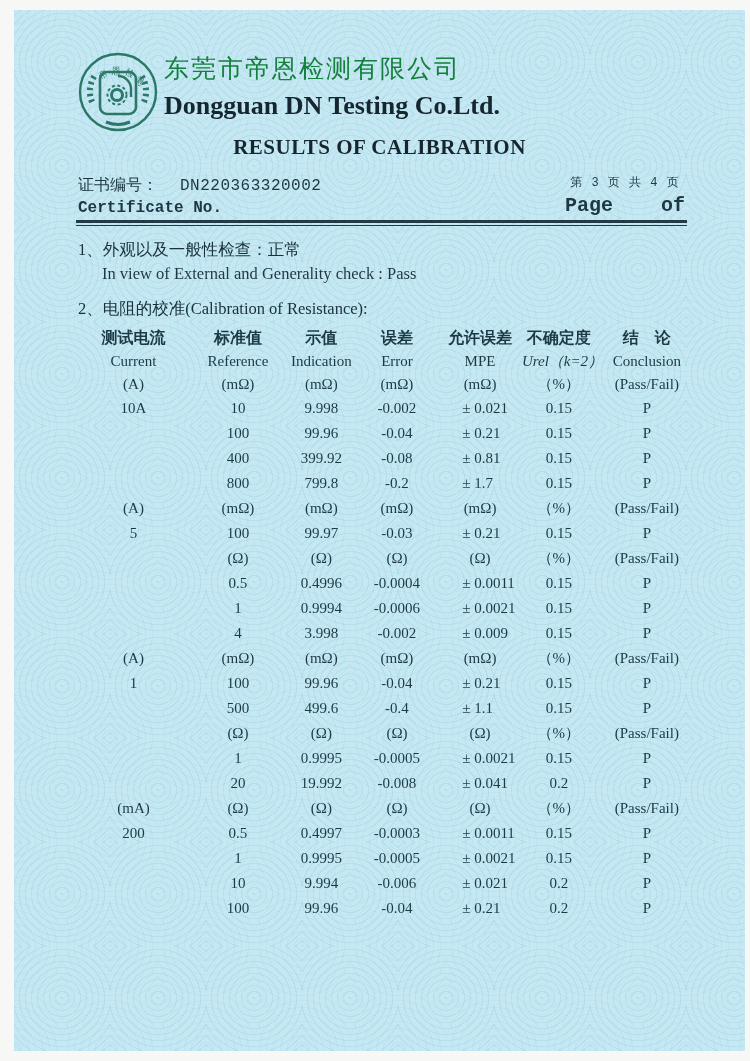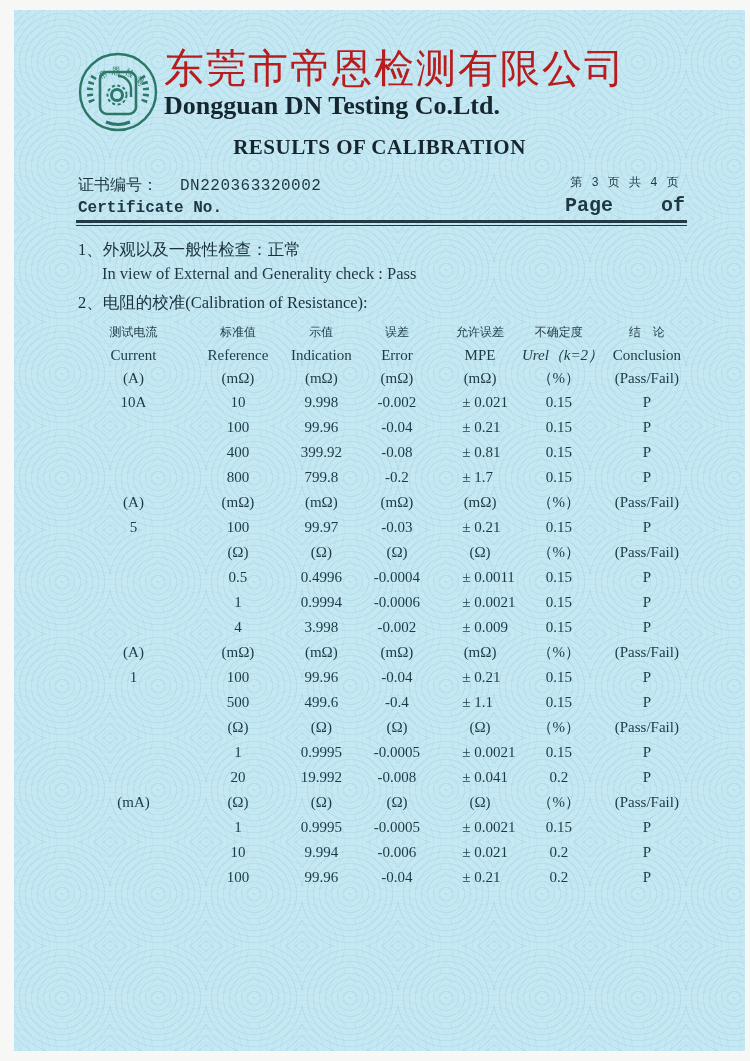--- a/index.html
+++ b/index.html
@@ -24,22 +24,22 @@
     background-size:96px 104px, 96px 104px;
     background-position:0 0, 48px 52px;
     opacity:.8;
   }
   .content { position:relative; z-index:1; }
 
   .header { display:flex; align-items:flex-start; margin:40px 0 0 62px; }
   .logo { width:84px; height:84px; flex:0 0 auto; }
   .names { margin-left:4px; }
   .company-cn {
-    font-size:40px; line-height:38px; letter-spacing:2px;
-    color:#b91c1c; font-weight:400;
+    font-size:25px; line-height:38px; letter-spacing:2px;
+    color:#15803d; font-weight:400;
   }
   .company-en {
     font-size:26px; line-height:35px; color:#15262e; font-weight:600;
   }
 
   .title-cn {
     margin-top:6px; text-align:center;
     font-size:31px; font-weight:700; color:#121d22;
     letter-spacing:50px; padding-left:50px; line-height:36px;
   }
@@ -56,37 +56,37 @@
   .cert-right .l1 { font-size:12px; letter-spacing:1px; }
   .cert-right .l2 { font-size:20px; font-weight:700; margin-top:3px; }
   .pre { white-space:pre; }
 
   .rule { margin:3px 58px 0 62px; height:6px;
     border-top:3px solid #223b46; border-bottom:1px solid #223b46; }
 
   .items { margin:12px 0 0 64px; font-size:16.5px; }
   .items .cn { line-height:24px; color:#18313c; }
   .items .en { margin-left:24px; line-height:23px; }
-  .item2 { margin-top:6px; }
+  .item2 { margin-top:12px; }
 
   table.results {
     margin:6px 0 0 64px; width:620px;
     border-collapse:collapse; table-layout:fixed;
     font-size:15px; color:#1c3946;
   }
   table.results col.c1{width:17.9%} table.results col.c2{width:15.8%}
   table.results col.c3{width:11.1%} table.results col.c4{width:13.3%}
   table.results col.c5{width:13.5%} table.results col.c6{width:11.9%}
   table.results col.c7{width:16.5%}
   table.results th, table.results td {
     text-align:center; font-weight:400; padding:0; height:25px;
     vertical-align:middle; overflow:hidden; white-space:nowrap;
   }
   table.results thead th { height:23px; }
-  table.results .hdr-cn th { font-size:12px; }
+  table.results .hdr-cn th { font-size:16px;font-weight:bold; }
   table.results td.mpe { text-align:left; padding-left:24px; }
   .italic { font-style:italic; }
 </style>
 </head>
 <body>
 
 <div class="paper">
   <div class="content">
 
     <div class="header">
@@ -320,20 +320,29 @@
           <tr>
             <td>(mA)</td>
             <td>(Ω)</td>
             <td>(Ω)</td>
             <td>(Ω)</td>
             <td>(Ω)</td>
             <td>（%）</td>
             <td>(Pass/Fail)</td>
           </tr>
           <tr>
+            <td>200</td>
+            <td>0.5</td>
+            <td>0.4997</td>
+            <td>-0.0003</td>
+            <td class="mpe">± 0.0011</td>
+            <td>0.15</td>
+            <td>P</td>
+          </tr>
+          <tr>
             <td></td>
             <td>1</td>
             <td>0.9995</td>
             <td>-0.0005</td>
             <td class="mpe">± 0.0021</td>
             <td>0.15</td>
             <td>P</td>
           </tr>
           <tr>
             <td></td>

